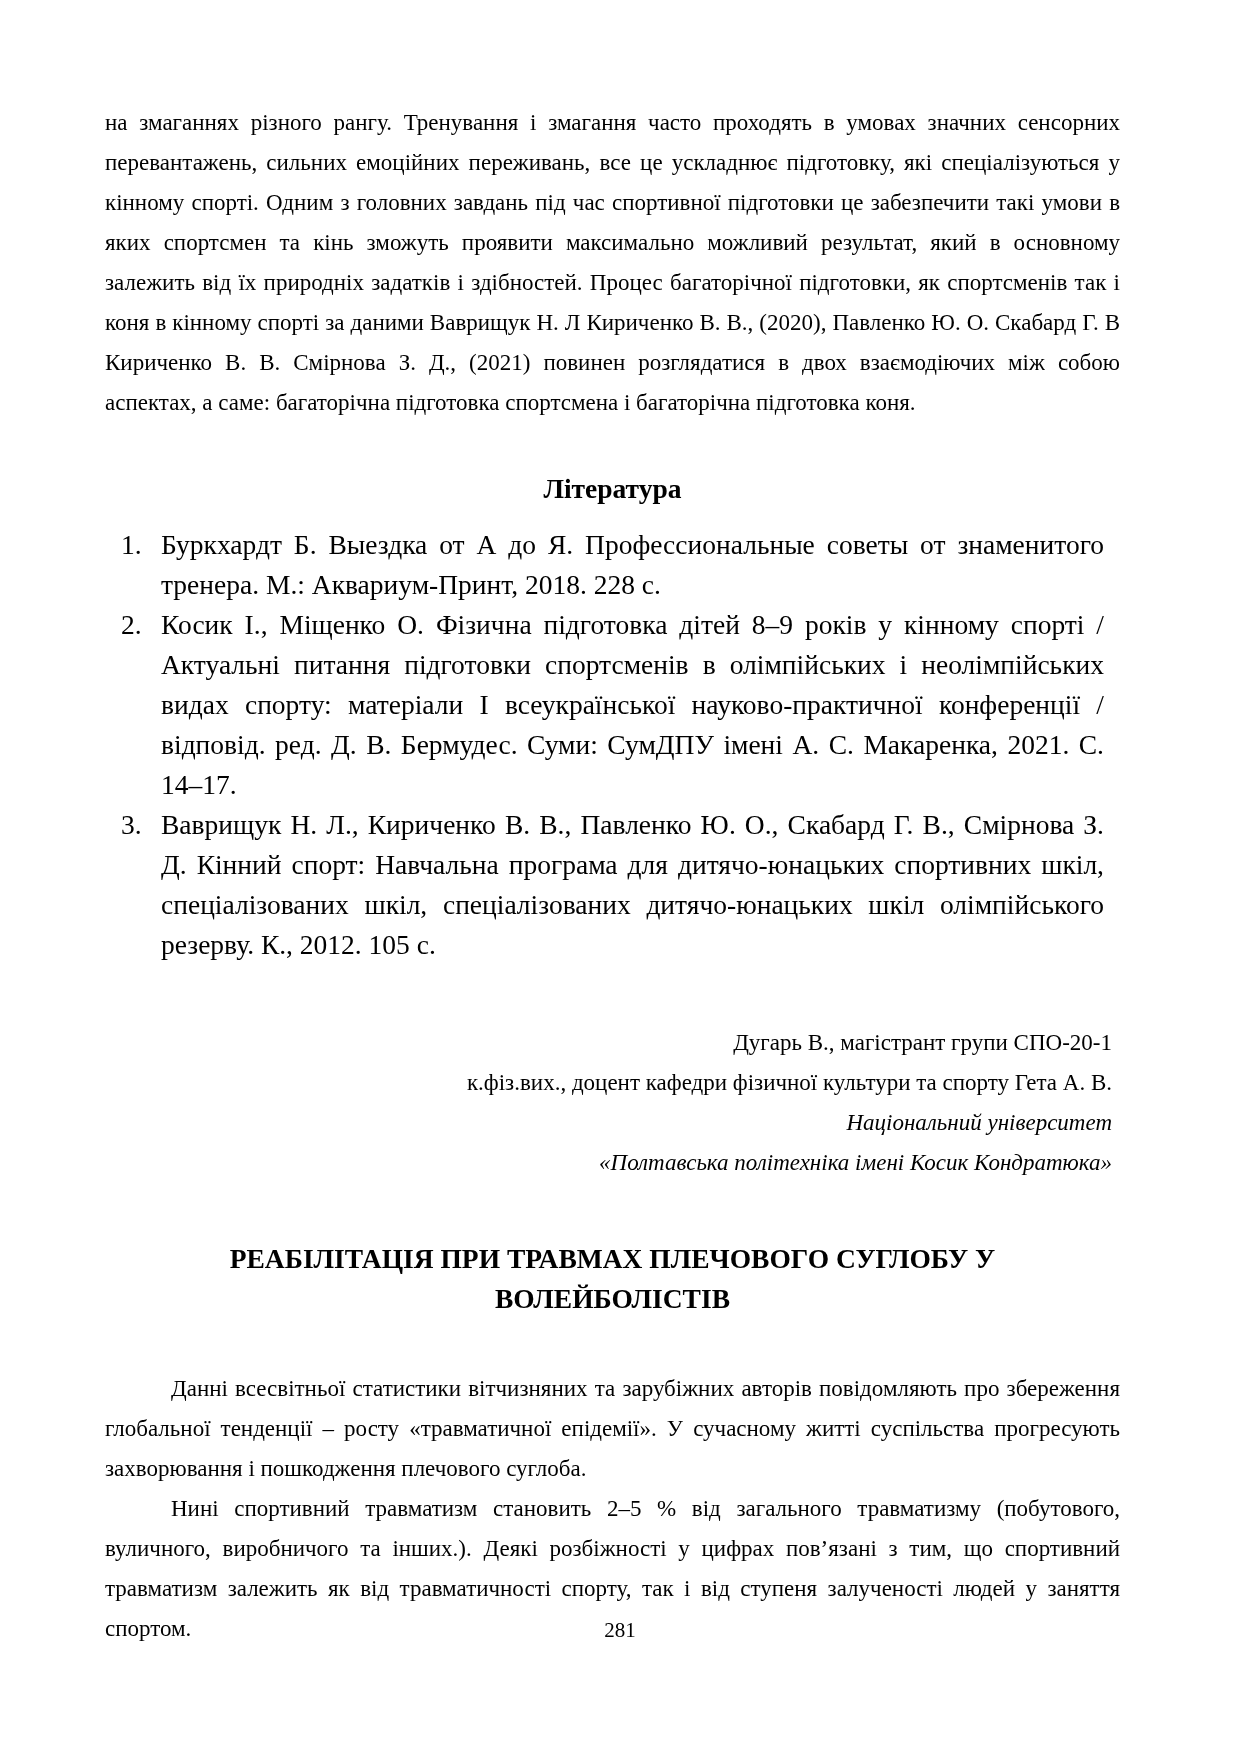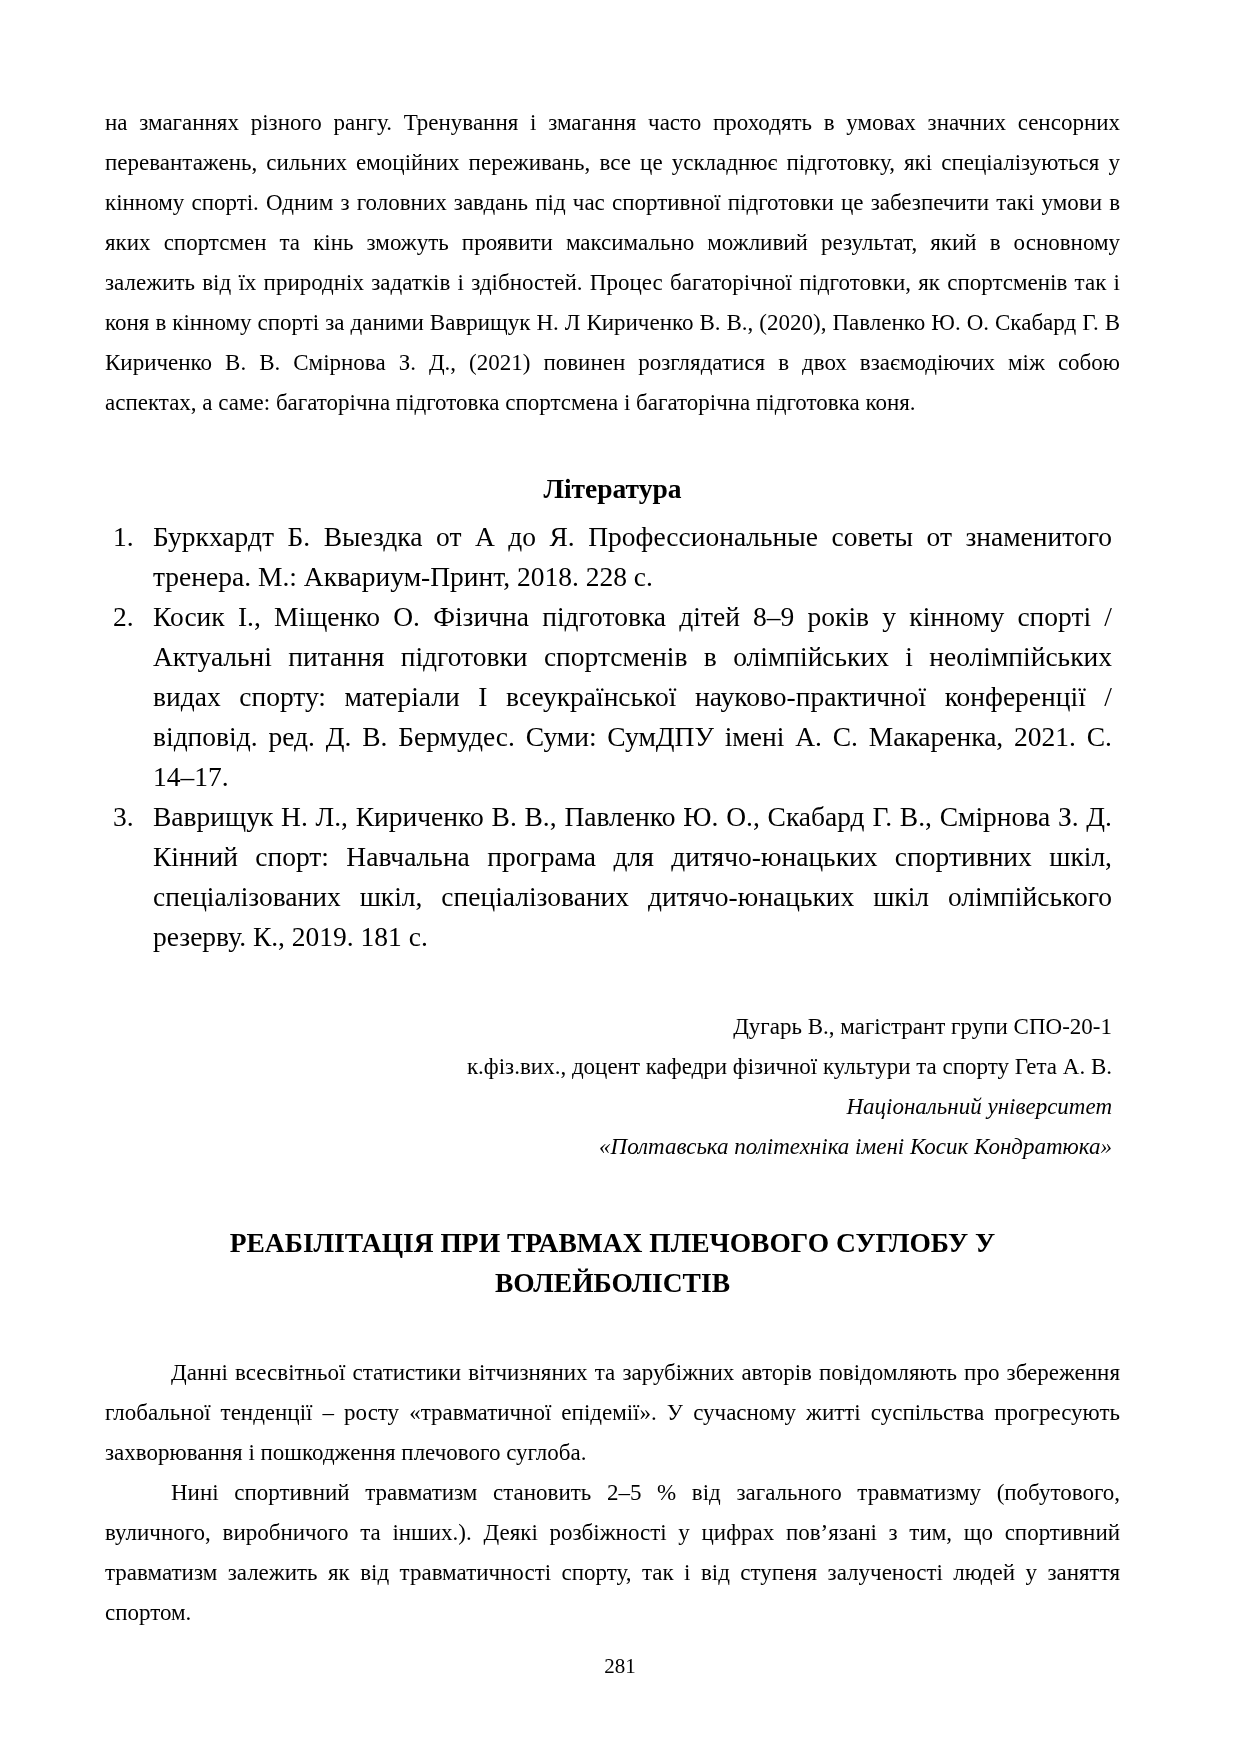--- a/index.html
+++ b/index.html
@@ -39,21 +39,21 @@
   .lit-heading {
     font-size: 27.5px;
     line-height: 40px;
     font-weight: bold;
     text-align: center;
     margin: 8px;
     padding-top: 38px;
   }
   ol.refs {
     list-style: none;
-    margin: 8px;
+    margin: 16px;
     padding: 0;
     counter-reset: refnum;
   }
   ol.refs > li {
     counter-increment: refnum;
     position: relative;
     padding-left: 40px;
     font-size: 27.5px;
     line-height: 40px;
     text-align: justify;
@@ -94,21 +94,21 @@
   }
   .article-title .line {
     display: block;
   }
   .sec-body {
     padding-top: 42px;
   }
   .page-number {
     position: absolute;
     left: 0;
-    top: 1653px;
+    top: 1617px;
     width: 1240px;
     text-align: center;
     font-size: 21px;
     line-height: 26px;
     font-family: "Liberation Serif", "DejaVu Serif", serif;
   }
 </style>
 </head>
 <body>
 
@@ -119,21 +119,21 @@
   <h2 class="lit-heading">Література</h2>
 
   <ol class="refs">
     <li>
       <span>Буркхардт Б. Выездка от А до Я. Профессиональные советы от знаменитого тренера. М.: Аквариум-Принт, 2018. 228 с.</span>
     </li>
     <li>
       <span>Косик І., Міщенко О. Фізична підготовка дітей 8–9 років у кінному спорті / Актуальні питання підготовки спортсменів в олімпійських і неолімпійських видах спорту: матеріали І всеукраїнської науково-практичної конференції / відповід. ред. Д. В. Бермудес. Суми: СумДПУ імені А. С. Макаренка, 2021. С. 14–17.</span>
     </li>
     <li>
-      <span>Ваврищук Н. Л., Кириченко В. В., Павленко Ю. О., Скабард Г. В., Смірнова З. Д. Кінний спорт: Навчальна програма для дитячо-юнацьких спортивних шкіл, спеціалізованих шкіл, спеціалізованих дитячо-юнацьких шкіл олімпійського резерву. К., 2019. 181 с.</span>
+      <span>Ваврищук Н. Л., Кириченко В. В., Павленко Ю. О., Скабард Г. В., Смірнова З. Д. Кінний спорт: Навчальна програма для дитячо-юнацьких спортивних шкіл, спеціалізованих шкіл, спеціалізованих дитячо-юнацьких шкіл олімпійського резерву. К., 2012. 105 с.</span>
     </li>
   </ol>
 
   <div class="attribution">
     <span class="line">Дугарь В., магістрант групи СПО-20-1</span>
     <span class="line">к.фіз.вих., доцент кафедри фізичної культури та спорту Гета А. В.</span>
     <span class="line ital">Національний університет</span>
     <span class="line ital">«Полтавська політехніка імені Косик Кондратюка»</span>
   </div>
 

